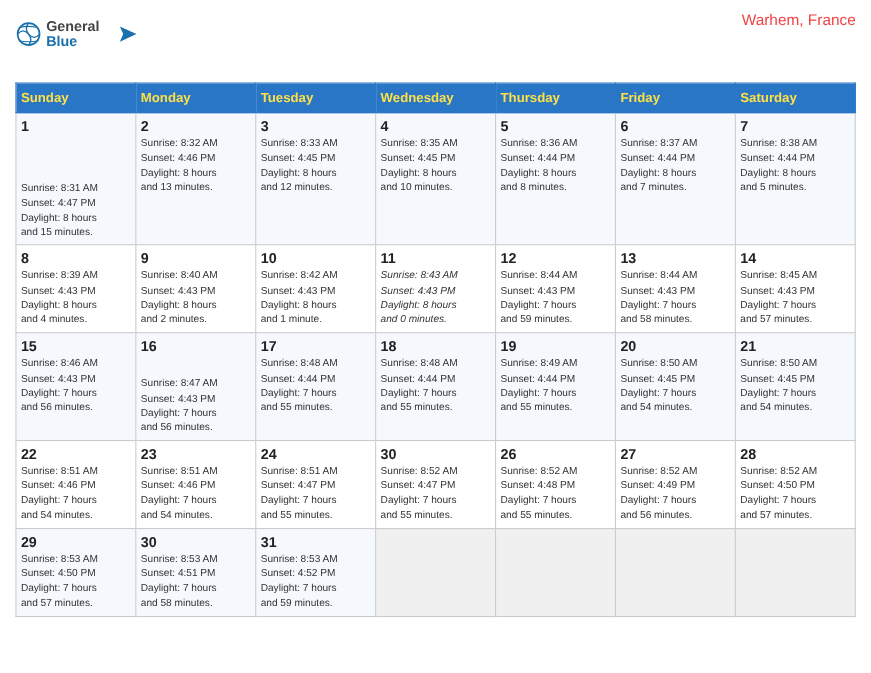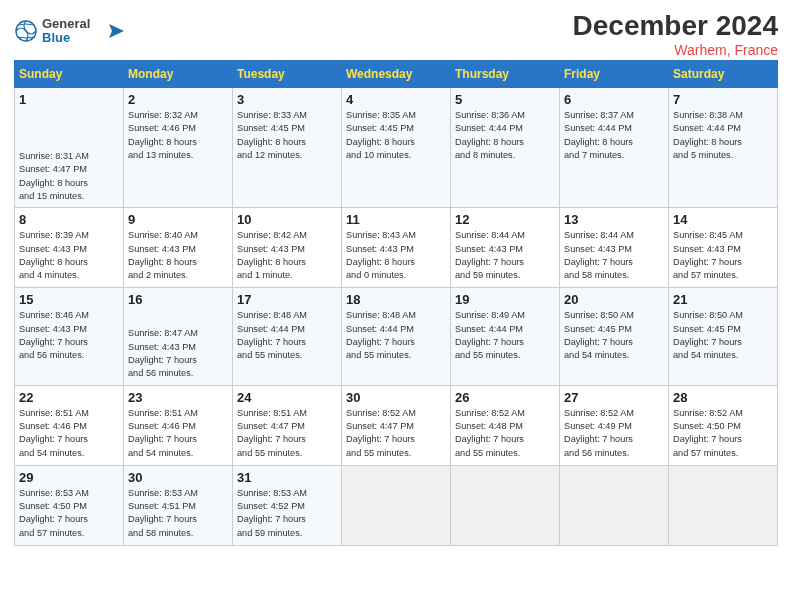--- a/index.html
+++ b/index.html
@@ -11,21 +11,21 @@
       overflow: hidden;
     }
     .container {
       width: 792px;
       padding: 10px 14px;
     }
     .header-row {
       display: flex;
       justify-content: space-between;
       align-items: flex-start;
-      margin-bottom: 2px;
+      margin-bottom: 18px;
     }
     .logo {
       display: flex;
       align-items: center;
     }
     .title-block {
       text-align: right;
     }
     .month-title {
       font-size: 28px;
@@ -97,21 +97,20 @@
           <path d="M2,21 Q7,15 12,21 Q17,27 22,21" fill="none" stroke="#1a6fad" stroke-width="1.2"></path>
           <path d="M12,11 Q8,16 12,21 Q16,26 12,31" fill="none" stroke="#1a6fad" stroke-width="1.2"></path>
           <path d="M4,15 Q12,13 20,15" fill="none" stroke="#1a6fad" stroke-width="1"></path>
           <path d="M3,27 Q12,29 21,27" fill="none" stroke="#1a6fad" stroke-width="1"></path>
 
           <polygon points="95,14 110,21 95,28 98,21" fill="#1a6fad"></polygon>
         </svg>
       </div>
     </div>
     <div class="title-block">
-      <div class="month-title">December 2024</div>
       <div class="subtitle">Warhem, France</div>
     </div>
   </div>
 
   <table>
     <thead>
       <tr>
         <th>Sunday</th>
         <th>Monday</th>
         <th>Tuesday</th>
@@ -190,21 +189,21 @@
           </td>
           <td>
             <span class="day-num">10</span>
             <div class="day-info" style="white-space: pre-line;">Sunrise: 8:42 AM
 Sunset: 4:43 PM
 Daylight: 8 hours
 and 1 minute.</div>
           </td>
           <td>
             <span class="day-num">11</span>
-            <div class="day-info" style="white-space: pre-line;">Sunrise: 8:43 AM
+            <div class="day-info" style="white-space: pre-line; font-style: italic;">Sunrise: 8:43 AM
 Sunset: 4:43 PM
 Daylight: 8 hours
 and 0 minutes.</div>
           </td>
           <td>
             <span class="day-num">12</span>
             <div class="day-info" style="white-space: pre-line;">Sunrise: 8:44 AM
 Sunset: 4:43 PM
 Daylight: 7 hours
 and 59 minutes.</div>

